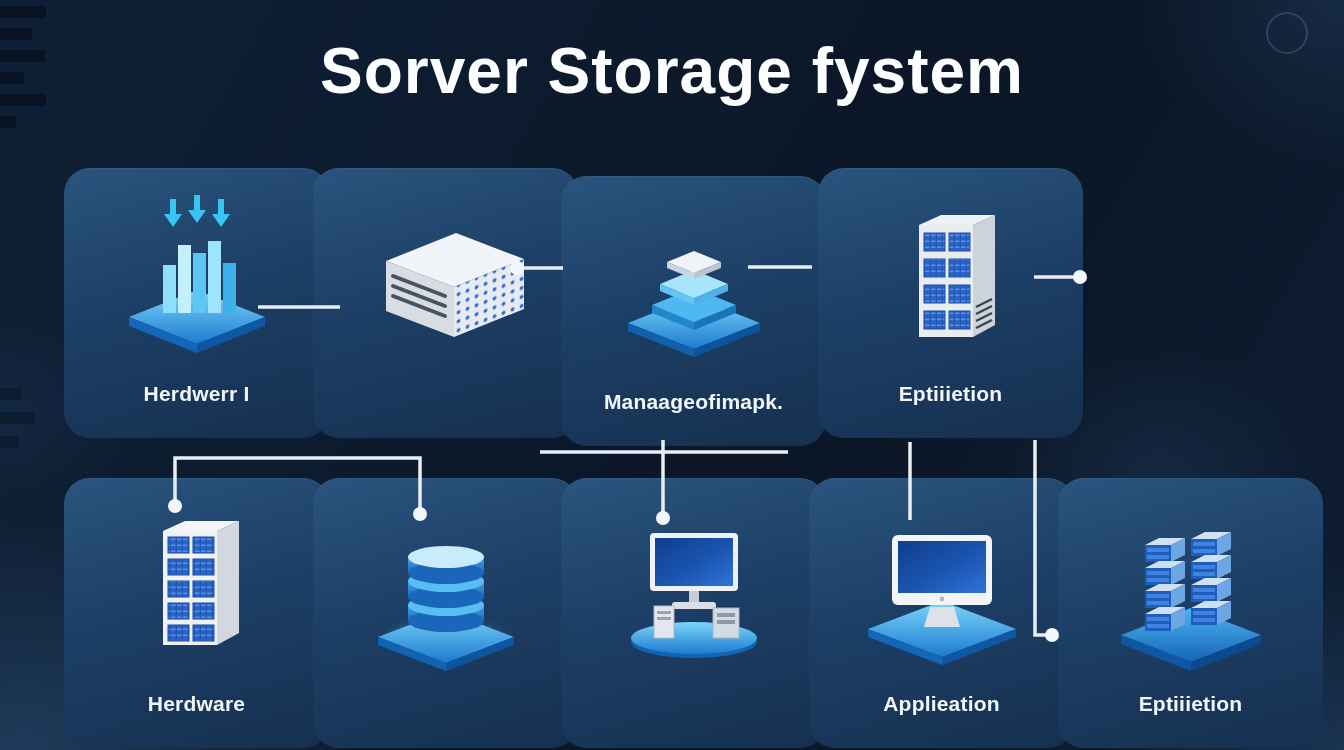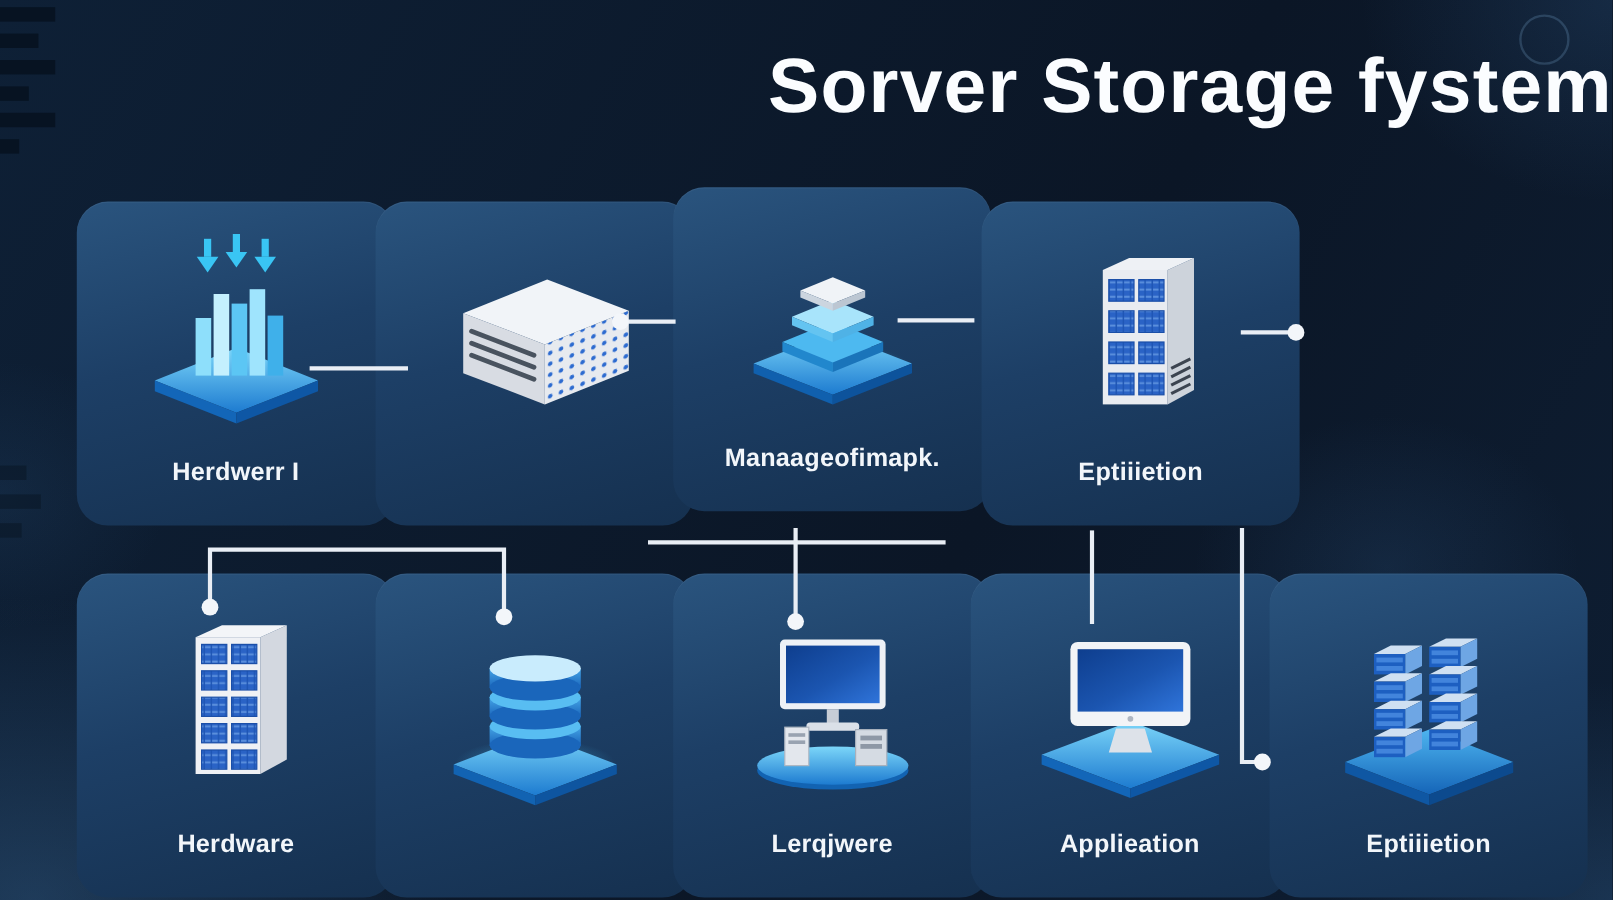--- a/index.html
+++ b/index.html
@@ -8,21 +8,21 @@
     font-family:"Liberation Sans",sans-serif;
     background:
       radial-gradient(500px 360px at 2% 100%, rgba(64,118,170,.35), rgba(64,118,170,0) 70%),
       radial-gradient(340px 260px at 100% 100%, rgba(56,108,160,.28), rgba(56,108,160,0) 70%),
       radial-gradient(300px 240px at 100% 0%, rgba(56,104,156,.22), rgba(56,104,156,0) 70%),
       radial-gradient(230px 180px at 86% 63%, rgba(60,112,168,.16), rgba(60,112,168,0) 70%),
       radial-gradient(200px 160px at 0% 55%, rgba(50,100,150,.15), rgba(50,100,150,0) 70%),
       linear-gradient(120deg, #0e2036, #0b1626 60%, #0e1e33);
   }
   .title{
-    position:absolute;top:34px;left:0;width:100%;text-align:right;
+    position:absolute;top:34px;left:0;width:100%;text-align:center;
     font-size:64px;font-weight:800;color:#fbfdff;letter-spacing:1px;
   }
   .card{
     position:absolute;width:225px;height:270px;border-radius:26px;
     background:linear-gradient(165deg,#2a547e 0%,#1d3f66 45%,#15304f 100%);
     box-shadow:inset 0 1px 0 rgba(255,255,255,.05);
     padding-left:40px;
   }
   .icon-wrap{
     position:absolute;top:18px;left:0;right:0;height:188px;
@@ -137,21 +137,21 @@
           <line x1="37" y1="81" x2="89" y2="101"></line>
           <line x1="37" y1="91" x2="89" y2="111"></line>
           <line x1="37" y1="101" x2="89" y2="121"></line>
         </g>
         <polygon points="98,92 168,64 168,114 98,142" fill="#e7eaef"></polygon>
         <polygon points="98,92 168,64 168,114 98,142" fill="url(#dots)"></polygon>
       </svg>
     </div>
   </div>
 
-  <div class="card" style="left:561px;top:156px">
+  <div class="card" style="left:561px;top:176px">
     <div class="icon-wrap">
       <svg width="180" height="170" viewBox="0 0 180 170">
         <ellipse cx="90" cy="122" rx="64" ry="18" fill="url(#glow)"></ellipse>
         <polygon points="24,120 90,94 156,120 90,146" fill="url(#platB)"></polygon>
         <polygon points="24,120 90,146 90,154 24,128" fill="#1060ae"></polygon>
         <polygon points="90,146 156,120 156,128 90,154" fill="#0d539c"></polygon>
         <polygon points="48,102 90,85 132,102 90,119" fill="#4db9f0"></polygon>
         <polygon points="48,102 90,119 90,127 48,110" fill="#2187cd"></polygon>
         <polygon points="90,119 132,102 132,110 90,127" fill="#1a74ba"></polygon>
         <polygon points="56,81 90,67 124,81 90,95" fill="#a8e4fb"></polygon>
@@ -248,21 +248,20 @@
         <rect x="85" y="86" width="10" height="12" fill="#c7cdd6"></rect>
         <rect x="68" y="97" width="44" height="7" rx="3" fill="#dae0e8"></rect>
         <rect x="50" y="101" width="20" height="32" fill="#e3e7ed" stroke="#aeb7c2"></rect>
         <rect x="53" y="106" width="14" height="3" fill="#99a3b1"></rect>
         <rect x="53" y="112" width="14" height="3" fill="#99a3b1"></rect>
         <rect x="109" y="103" width="26" height="30" fill="#d5dbe3" stroke="#a7b0bc"></rect>
         <rect x="113" y="108" width="18" height="4" fill="#8e98a6"></rect>
         <rect x="113" y="115" width="18" height="4" fill="#8e98a6"></rect>
       </svg>
     </div>
-    <div class="card-label">Lerqjwere</div>
   </div>
 
   <div class="card" style="left:809px;top:478px">
     <div class="icon-wrap">
       <svg width="180" height="170" viewBox="0 0 180 170">
         <polygon points="16,124 90,96 164,124 90,152" fill="url(#platB)"></polygon>
         <polygon points="16,124 90,152 90,160 16,132" fill="#1366b8"></polygon>
         <polygon points="90,152 164,124 164,132 90,160" fill="#0e57a5"></polygon>
         <polygon points="78,102 102,102 108,122 72,122" fill="#dde2e9"></polygon>
         <rect x="40" y="30" width="100" height="70" rx="6" fill="#f2f4f7"></rect>

